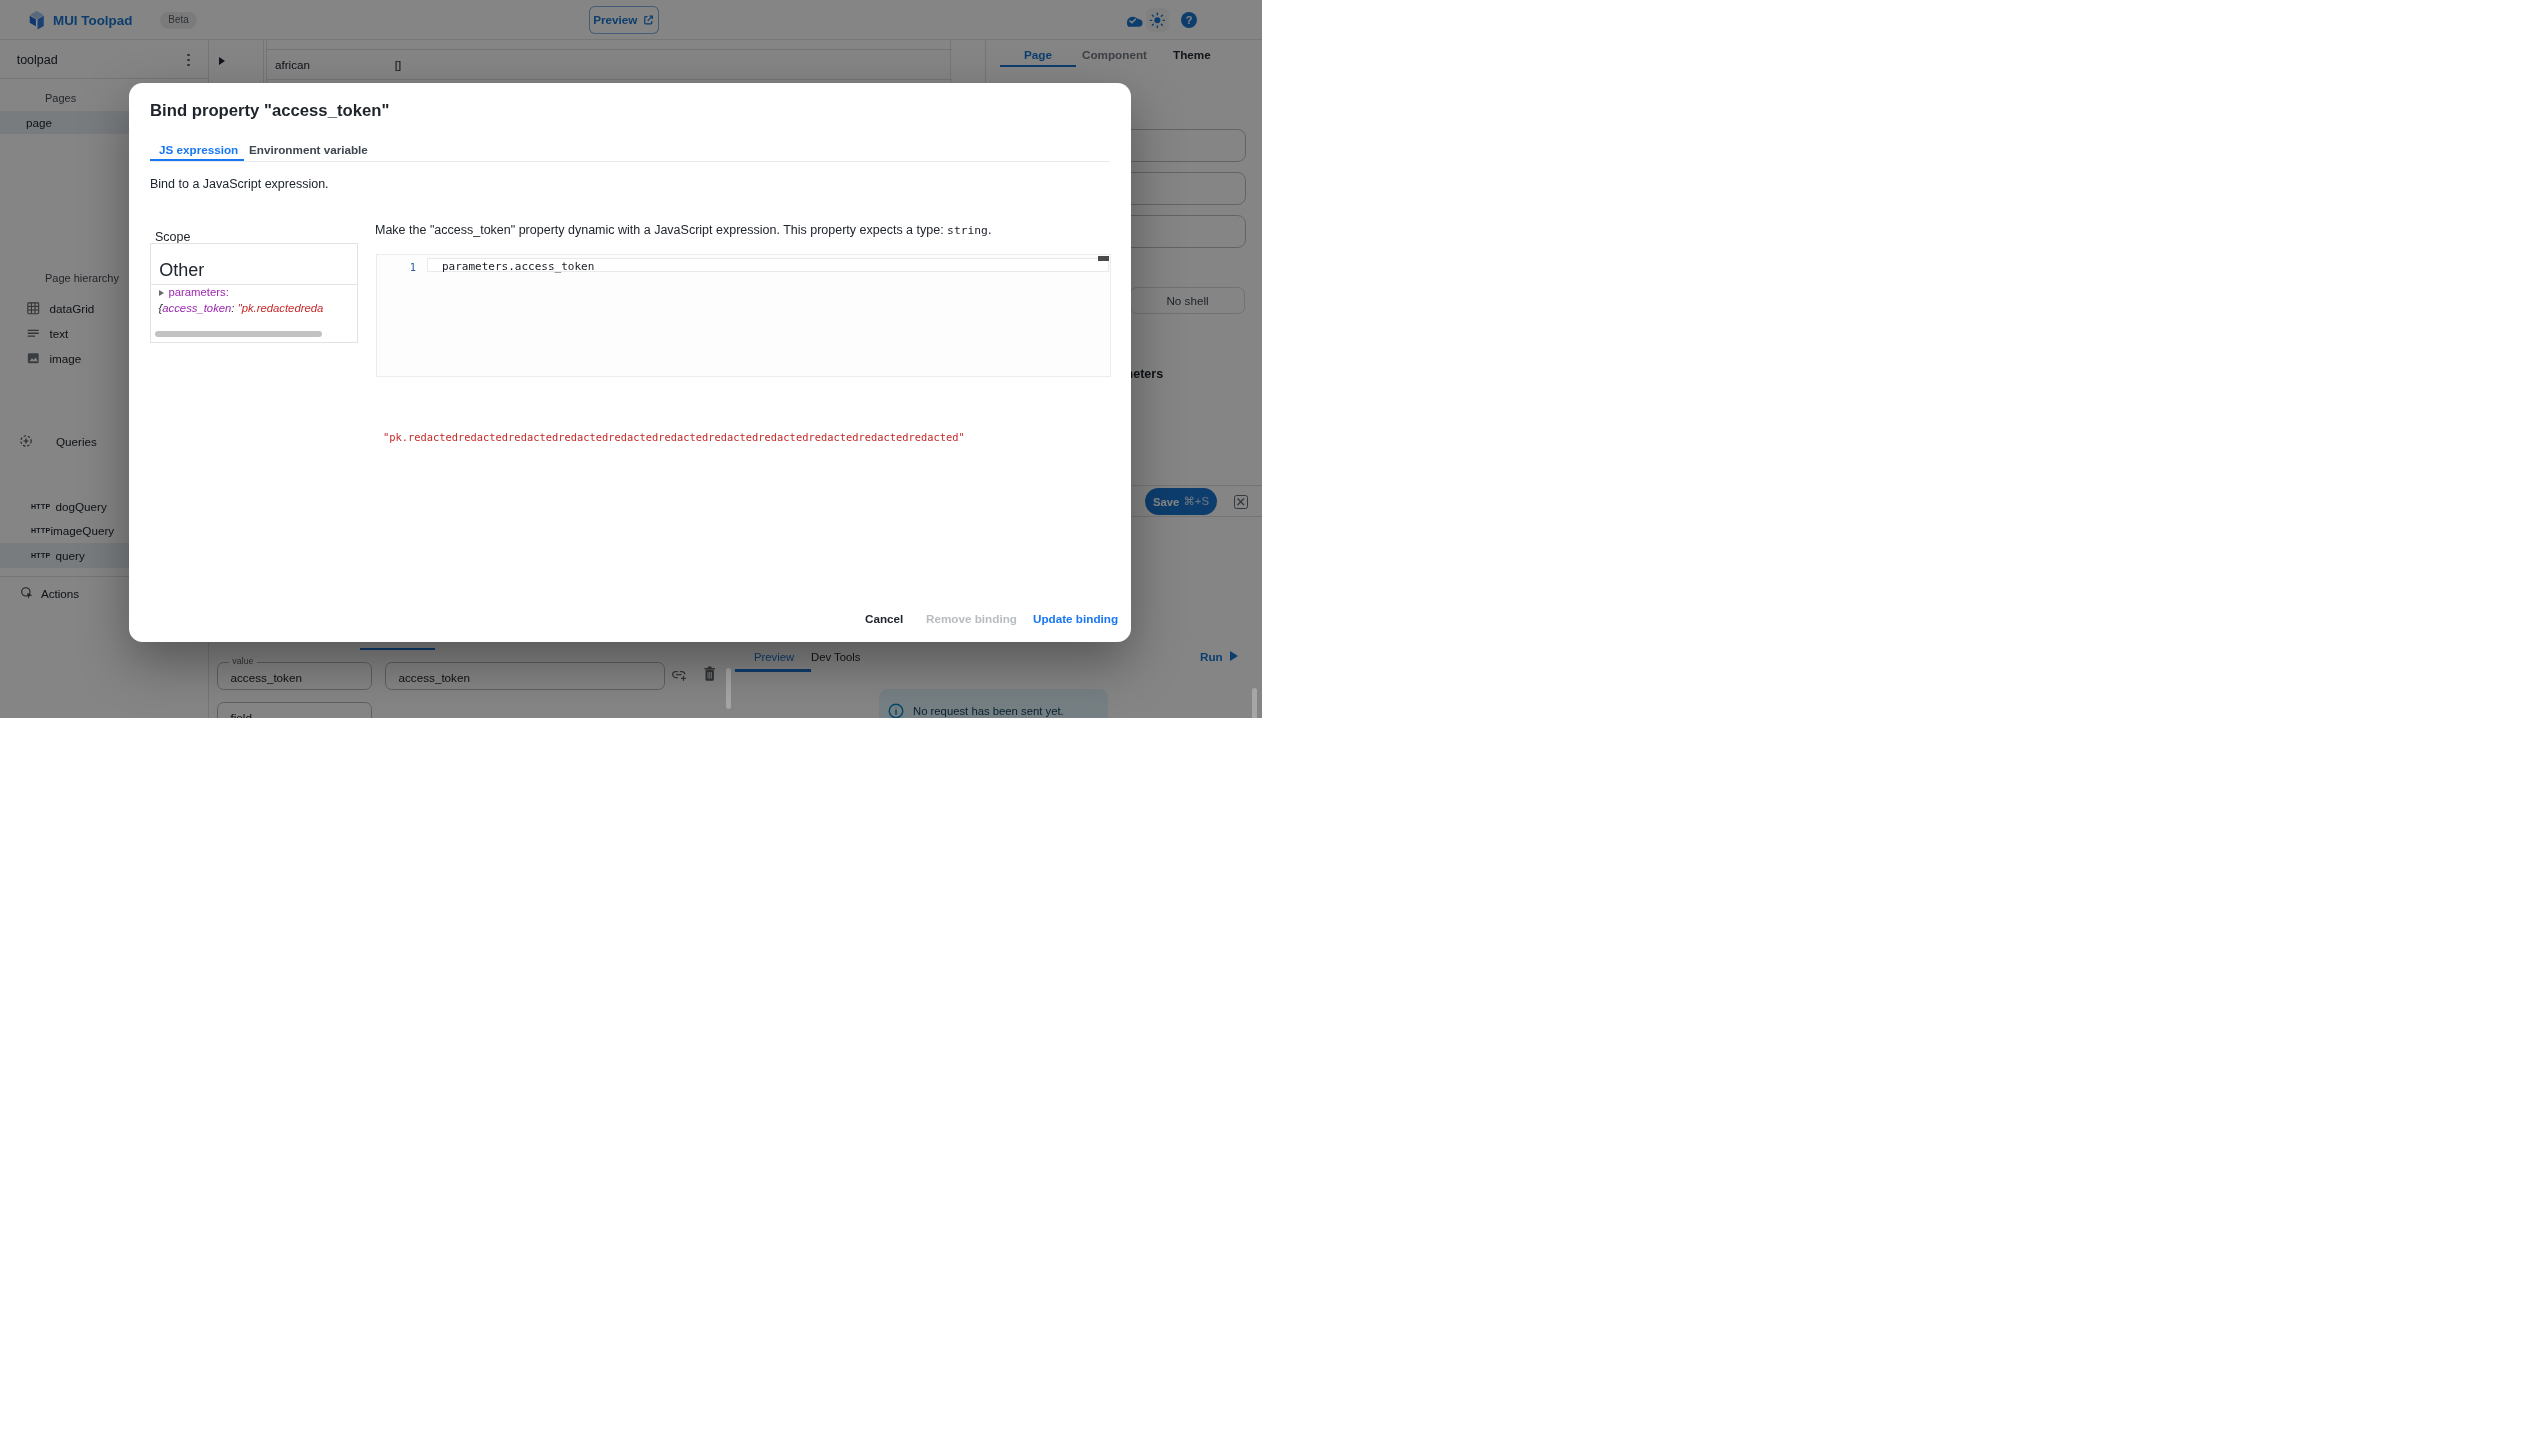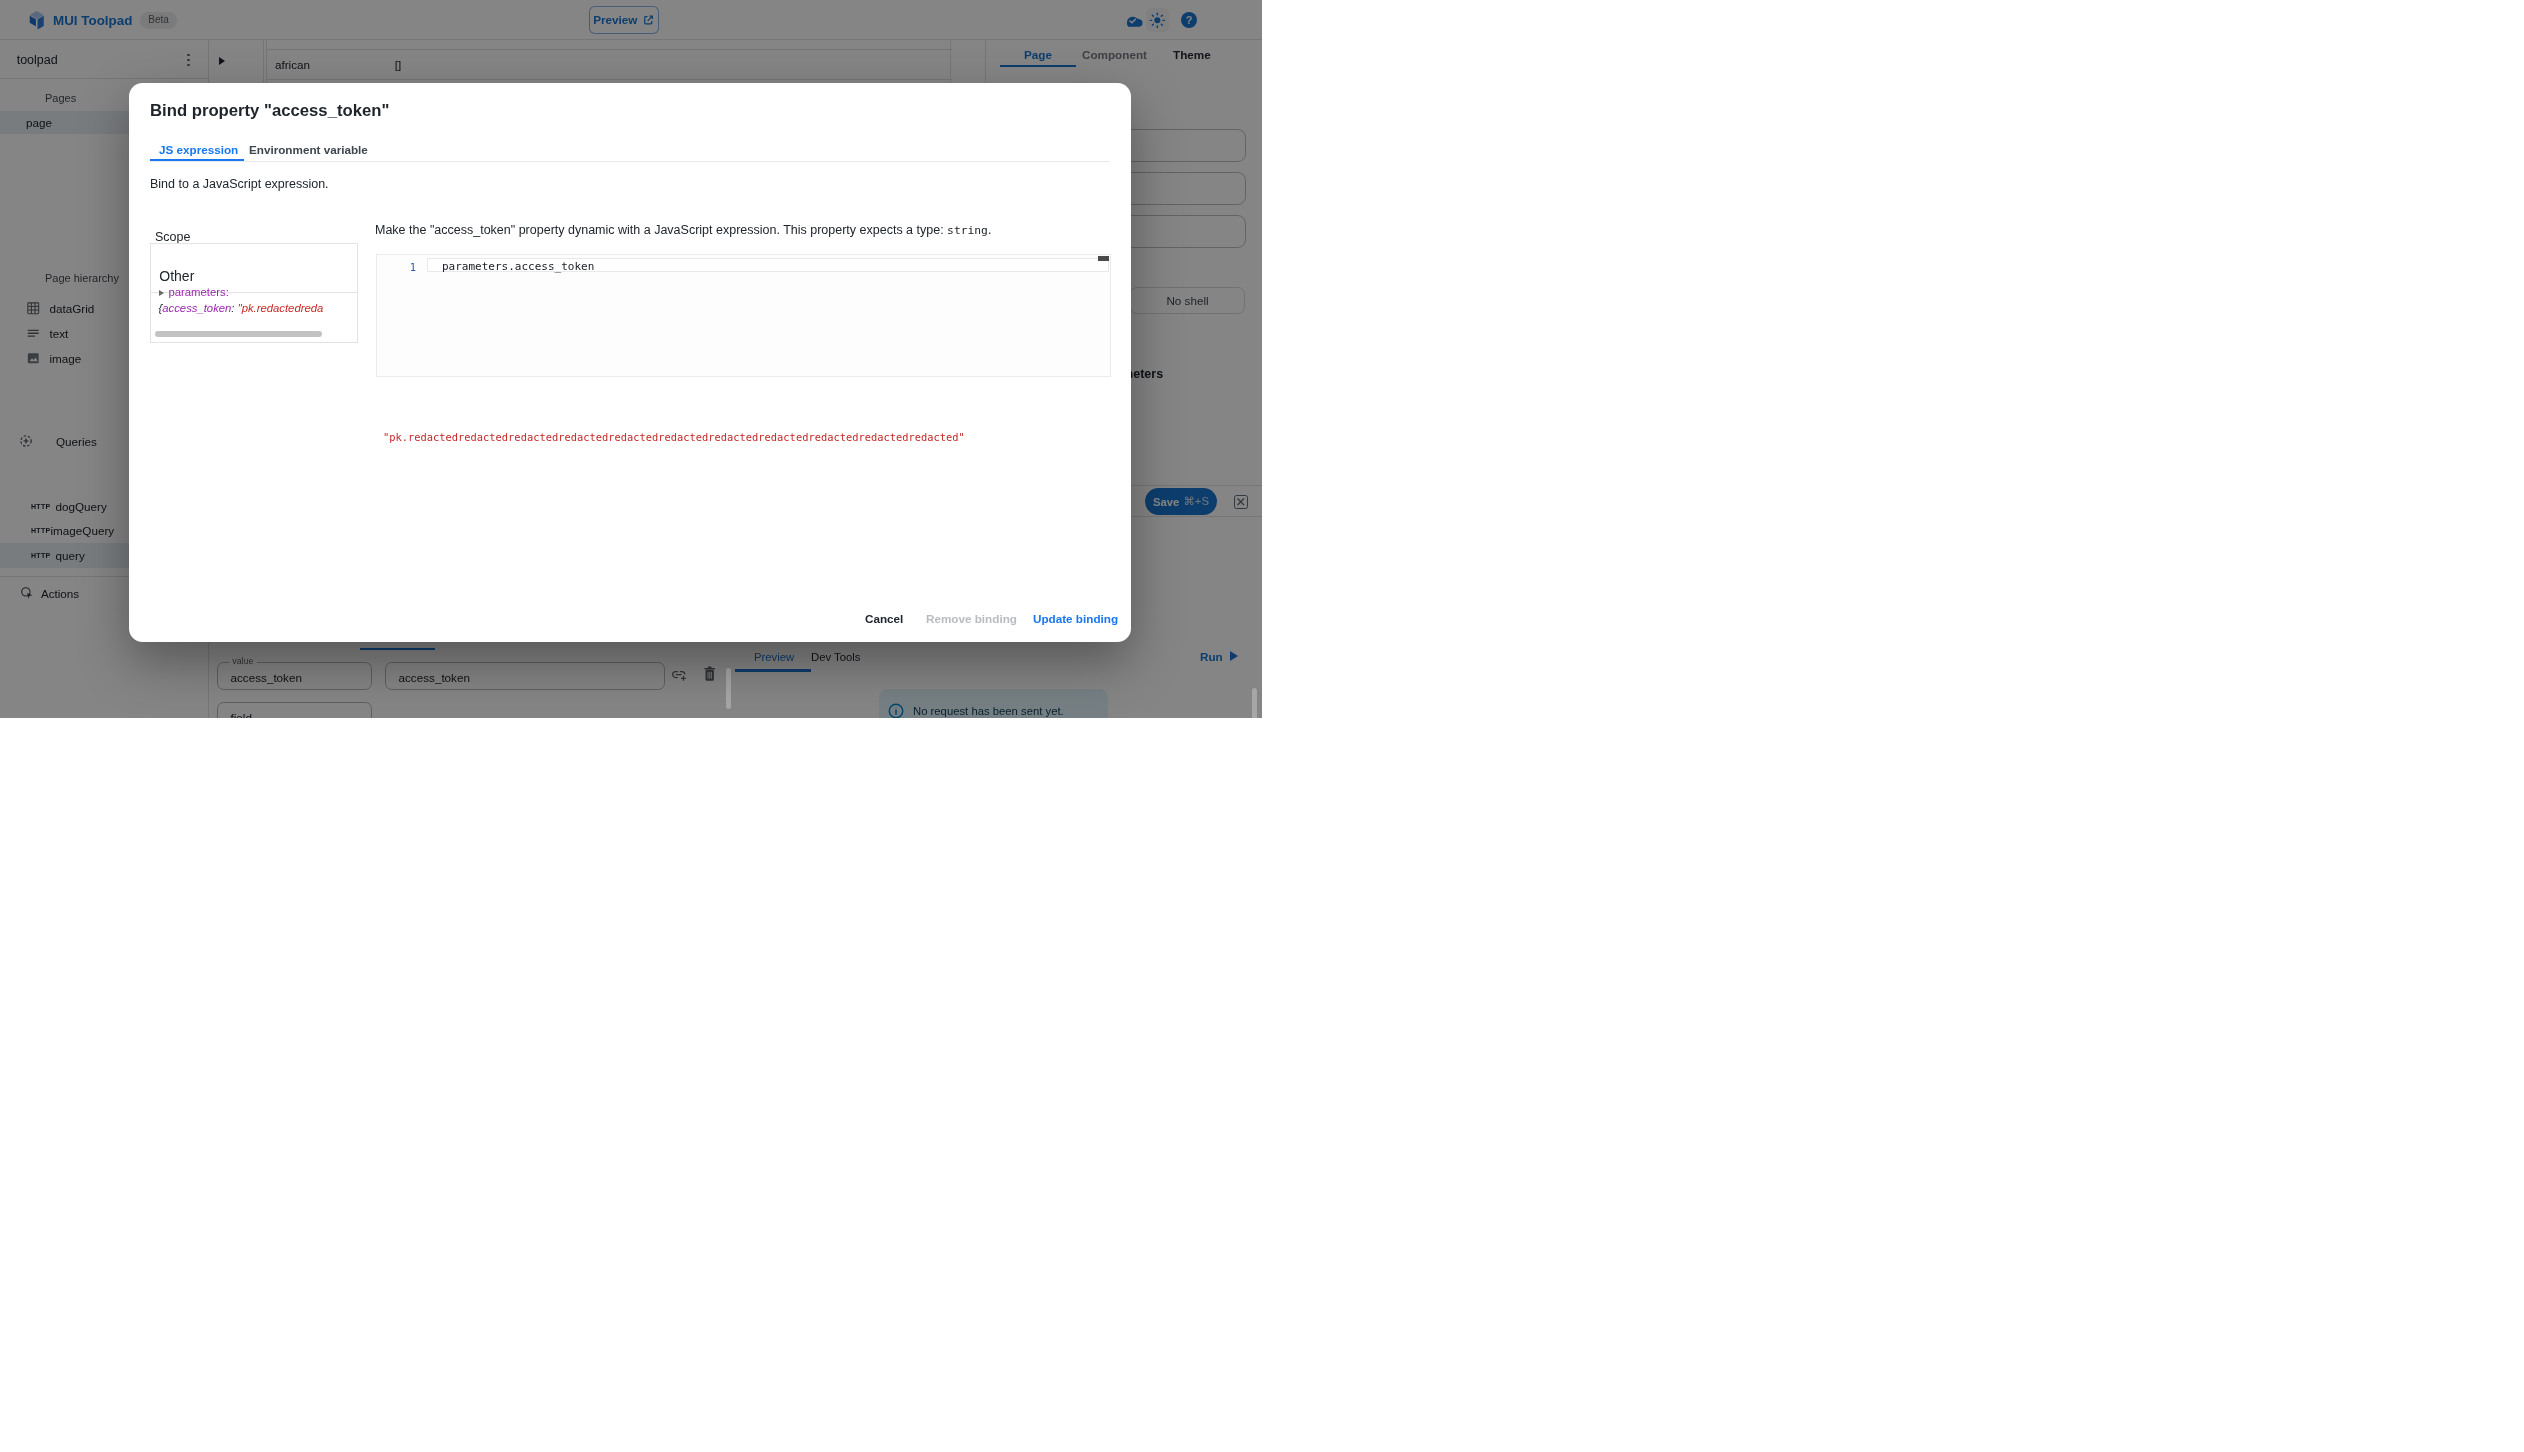--- a/index.html
+++ b/index.html
@@ -5,21 +5,21 @@
   * { margin:0; padding:0; box-sizing:border-box; }
   body { background:#fff; font-family:"Liberation Sans",sans-serif; }
   .screen { position:relative; width:1262px; height:718px; overflow:hidden; background:#fff; }
   .abs { position:absolute; }
   .txt { white-space:nowrap; }
   svg { display:block; }
 
   
   .topbar { position:absolute; left:0; top:0; width:1262px; height:40px; background:#fff; border-bottom:0.8px solid #e4e4e4; z-index:1; }
   .app-title { position:absolute; left:53px; top:12.5px; font-size:13.4px; font-weight:700; color:#1976d2; }
-  .beta-chip { position:absolute; left:140px; top:11.7px; height:17.5px; padding:2.5px 8.3px; background:#ececec; color:#5a5f66; font-size:10px; border-radius:9.2px; }
+  .beta-chip { position:absolute; left:160px; top:11.7px; height:17.5px; padding:2.5px 8.3px; background:#ececec; color:#5a5f66; font-size:10px; border-radius:9.2px; }
   .preview-btn { position:absolute; left:589px; top:5.8px; width:70px; height:28px; border:0.8px solid rgba(25,118,210,.55); border-radius:5.8px; display:flex; align-items:center; justify-content:center; gap:5px; color:#1976d2; font-size:11.7px; font-weight:600; background:#fff; }
   .iconbtn { position:absolute; display:flex; align-items:center; justify-content:center; }
   .help-circle { width:16.7px; height:16.7px; border-radius:50%; background:#1976d2; color:#fff; font-size:11px; font-weight:700; display:flex; align-items:center; justify-content:center; }
 
   
   .explorer { position:absolute; left:0; top:40px; width:209px; height:686px; background:#fff; border-right:0.8px solid #e0e0e0; }
   .explorer-header { position:absolute; left:0; top:0; width:209px; height:39px; border-bottom:0.8px solid #e0e0e0; }
   .proj-name { position:absolute; left:16.7px; top:12.5px; font-size:12.5px; color:#20262e; }
   .kebab { position:absolute; left:183px; top:12.5px; width:11.7px; height:15px; display:flex; flex-direction:column; align-items:center; justify-content:center; gap:2.1px; cursor:pointer; }
   .kebab i { width:2.9px; height:2.9px; border-radius:50%; background:#5f6368; }
@@ -62,21 +62,21 @@
   .overlay { position:absolute; left:0; top:0; width:1262px; height:726px; background:rgba(0,0,0,.48); z-index:50; }
   .os-scrollbar { position:absolute; width:5px; border-radius:2.5px; background:#a6a6a6; z-index:60; }
   .modal { position:absolute; left:129px; top:83px; width:1002px; height:559px; background:#fff; border-radius:13.4px; box-shadow:0 20px 50px rgba(0,0,0,.35); z-index:70; }
   .modal-title { position:absolute; left:21px; top:18.4px; font-size:16.7px; font-weight:600; color:#1f242b; }
   .mtab { position:absolute; top:60px; font-size:11.7px; font-weight:600; cursor:pointer; }
   .mtab-underline { position:absolute; left:21px; top:76px; width:94px; height:2.1px; background:#1877f2; }
   .mtab-divider { position:absolute; left:21px; top:78px; width:960px; height:0.8px; background:#e9eaec; }
   .modal-sub { position:absolute; left:21px; top:94px; font-size:12.5px; color:#20262e; }
   .scope-label { position:absolute; left:26px; top:147px; font-size:12.5px; font-weight:500; color:#20262e; }
   .scope-box { position:absolute; left:21px; top:160px; width:208px; height:100px; border:0.8px solid #e3e3e3; background:#fff; overflow:hidden; }
-  .scope-head { position:absolute; left:0; top:16px; width:100%; height:33px; border-bottom:0.8px solid #e3e3e3; font-size:14px; color:#20262e; padding:7.5px 8.3px; }
+  .scope-head { position:absolute; left:0; top:8px; width:100%; height:33px; border-bottom:0.8px solid #e3e3e3; font-size:18px; color:#20262e; padding:7.5px 8.3px; }
   .tree-line { position:absolute; font-size:11.3px; white-space:nowrap; }
   .tri { display:inline-block; width:0; height:0; border-left:5.8px solid #6a6a6a; border-top:3.8px solid transparent; border-bottom:3.8px solid transparent; margin-right:5px; }
   .purple { color:#9c27b0; }
   .red { color:#c62828; }
   .ital { font-style:italic; }
   .hscroll-thumb { position:absolute; left:4.2px; top:87px; width:167px; height:5.8px; border-radius:3.3px; background:#c2c2c2; }
   .hint { position:absolute; left:246px; top:140px; width:501px; font-size:12.5px; color:#20262e; white-space:nowrap; }
   .mono { font-family:"DejaVu Sans Mono",monospace; }
   .editor { position:absolute; left:247px; top:171px; width:735px; height:123px; background:#fdfdfd; border:0.8px solid #ececec; }
   .gutter-num { position:absolute; left:0; top:5.8px; width:39px; text-align:right; font-family:"DejaVu Sans Mono",monospace; font-size:10.4px; color:#2a5fa5; }

